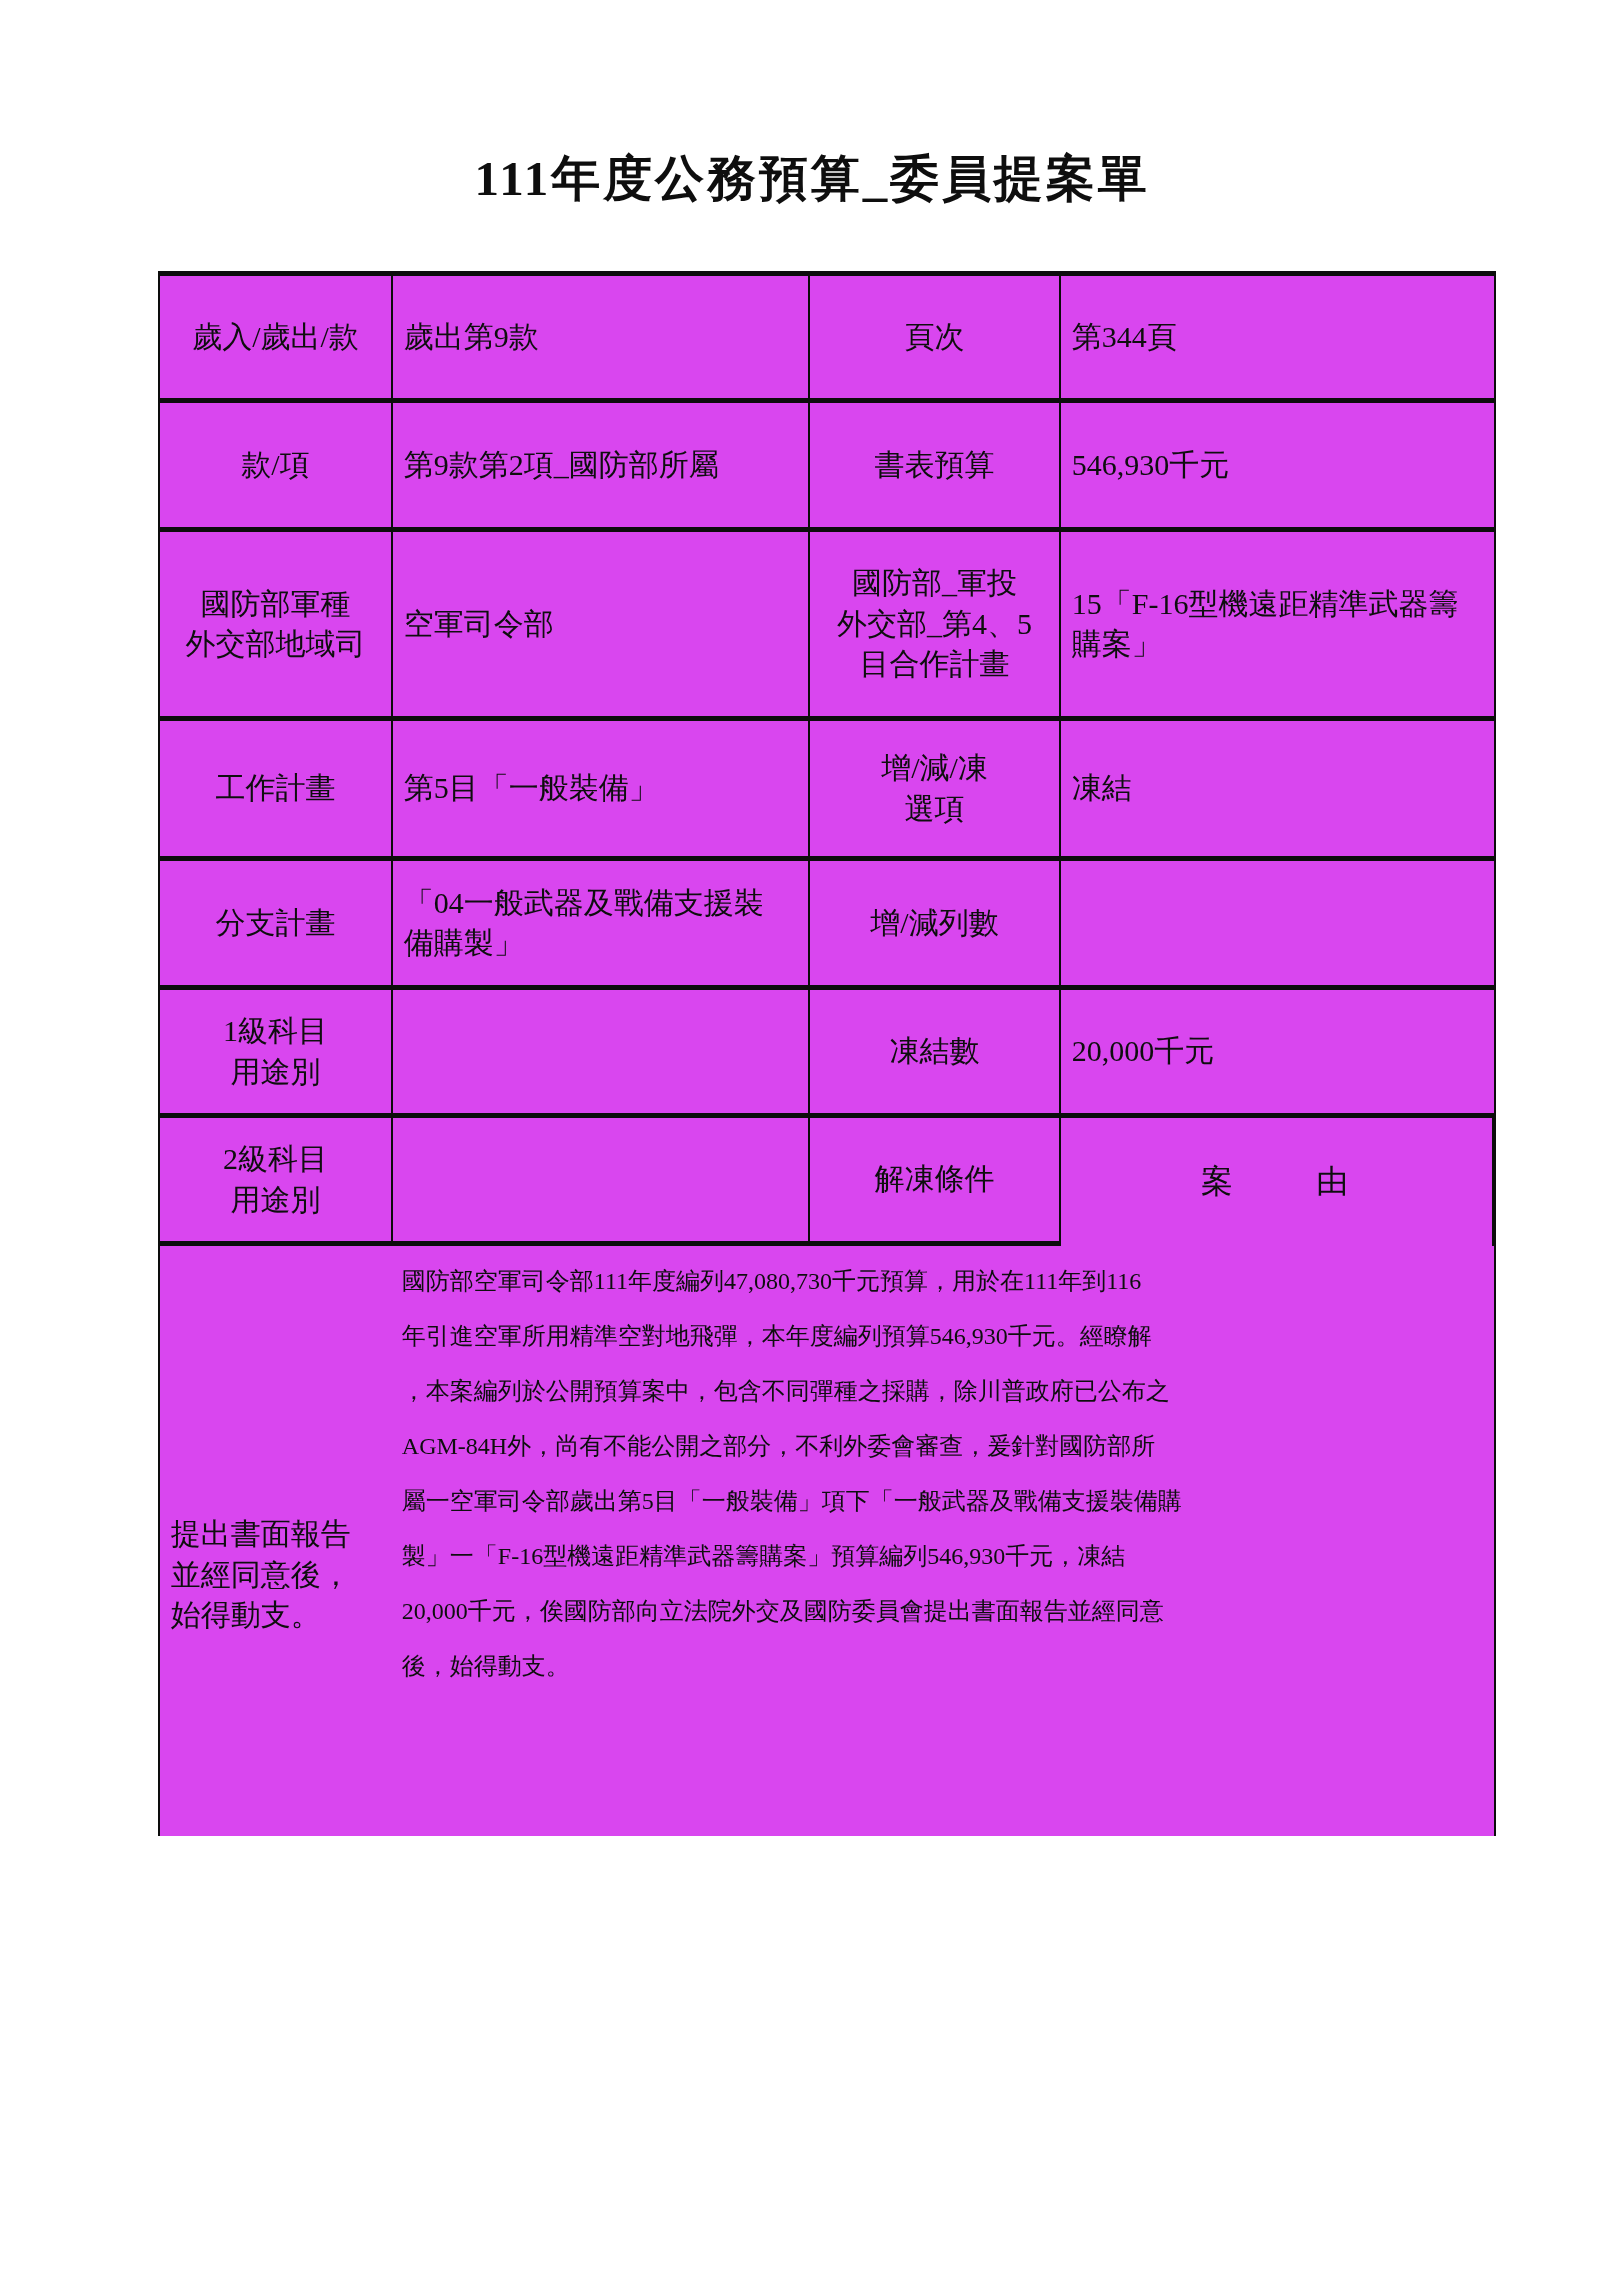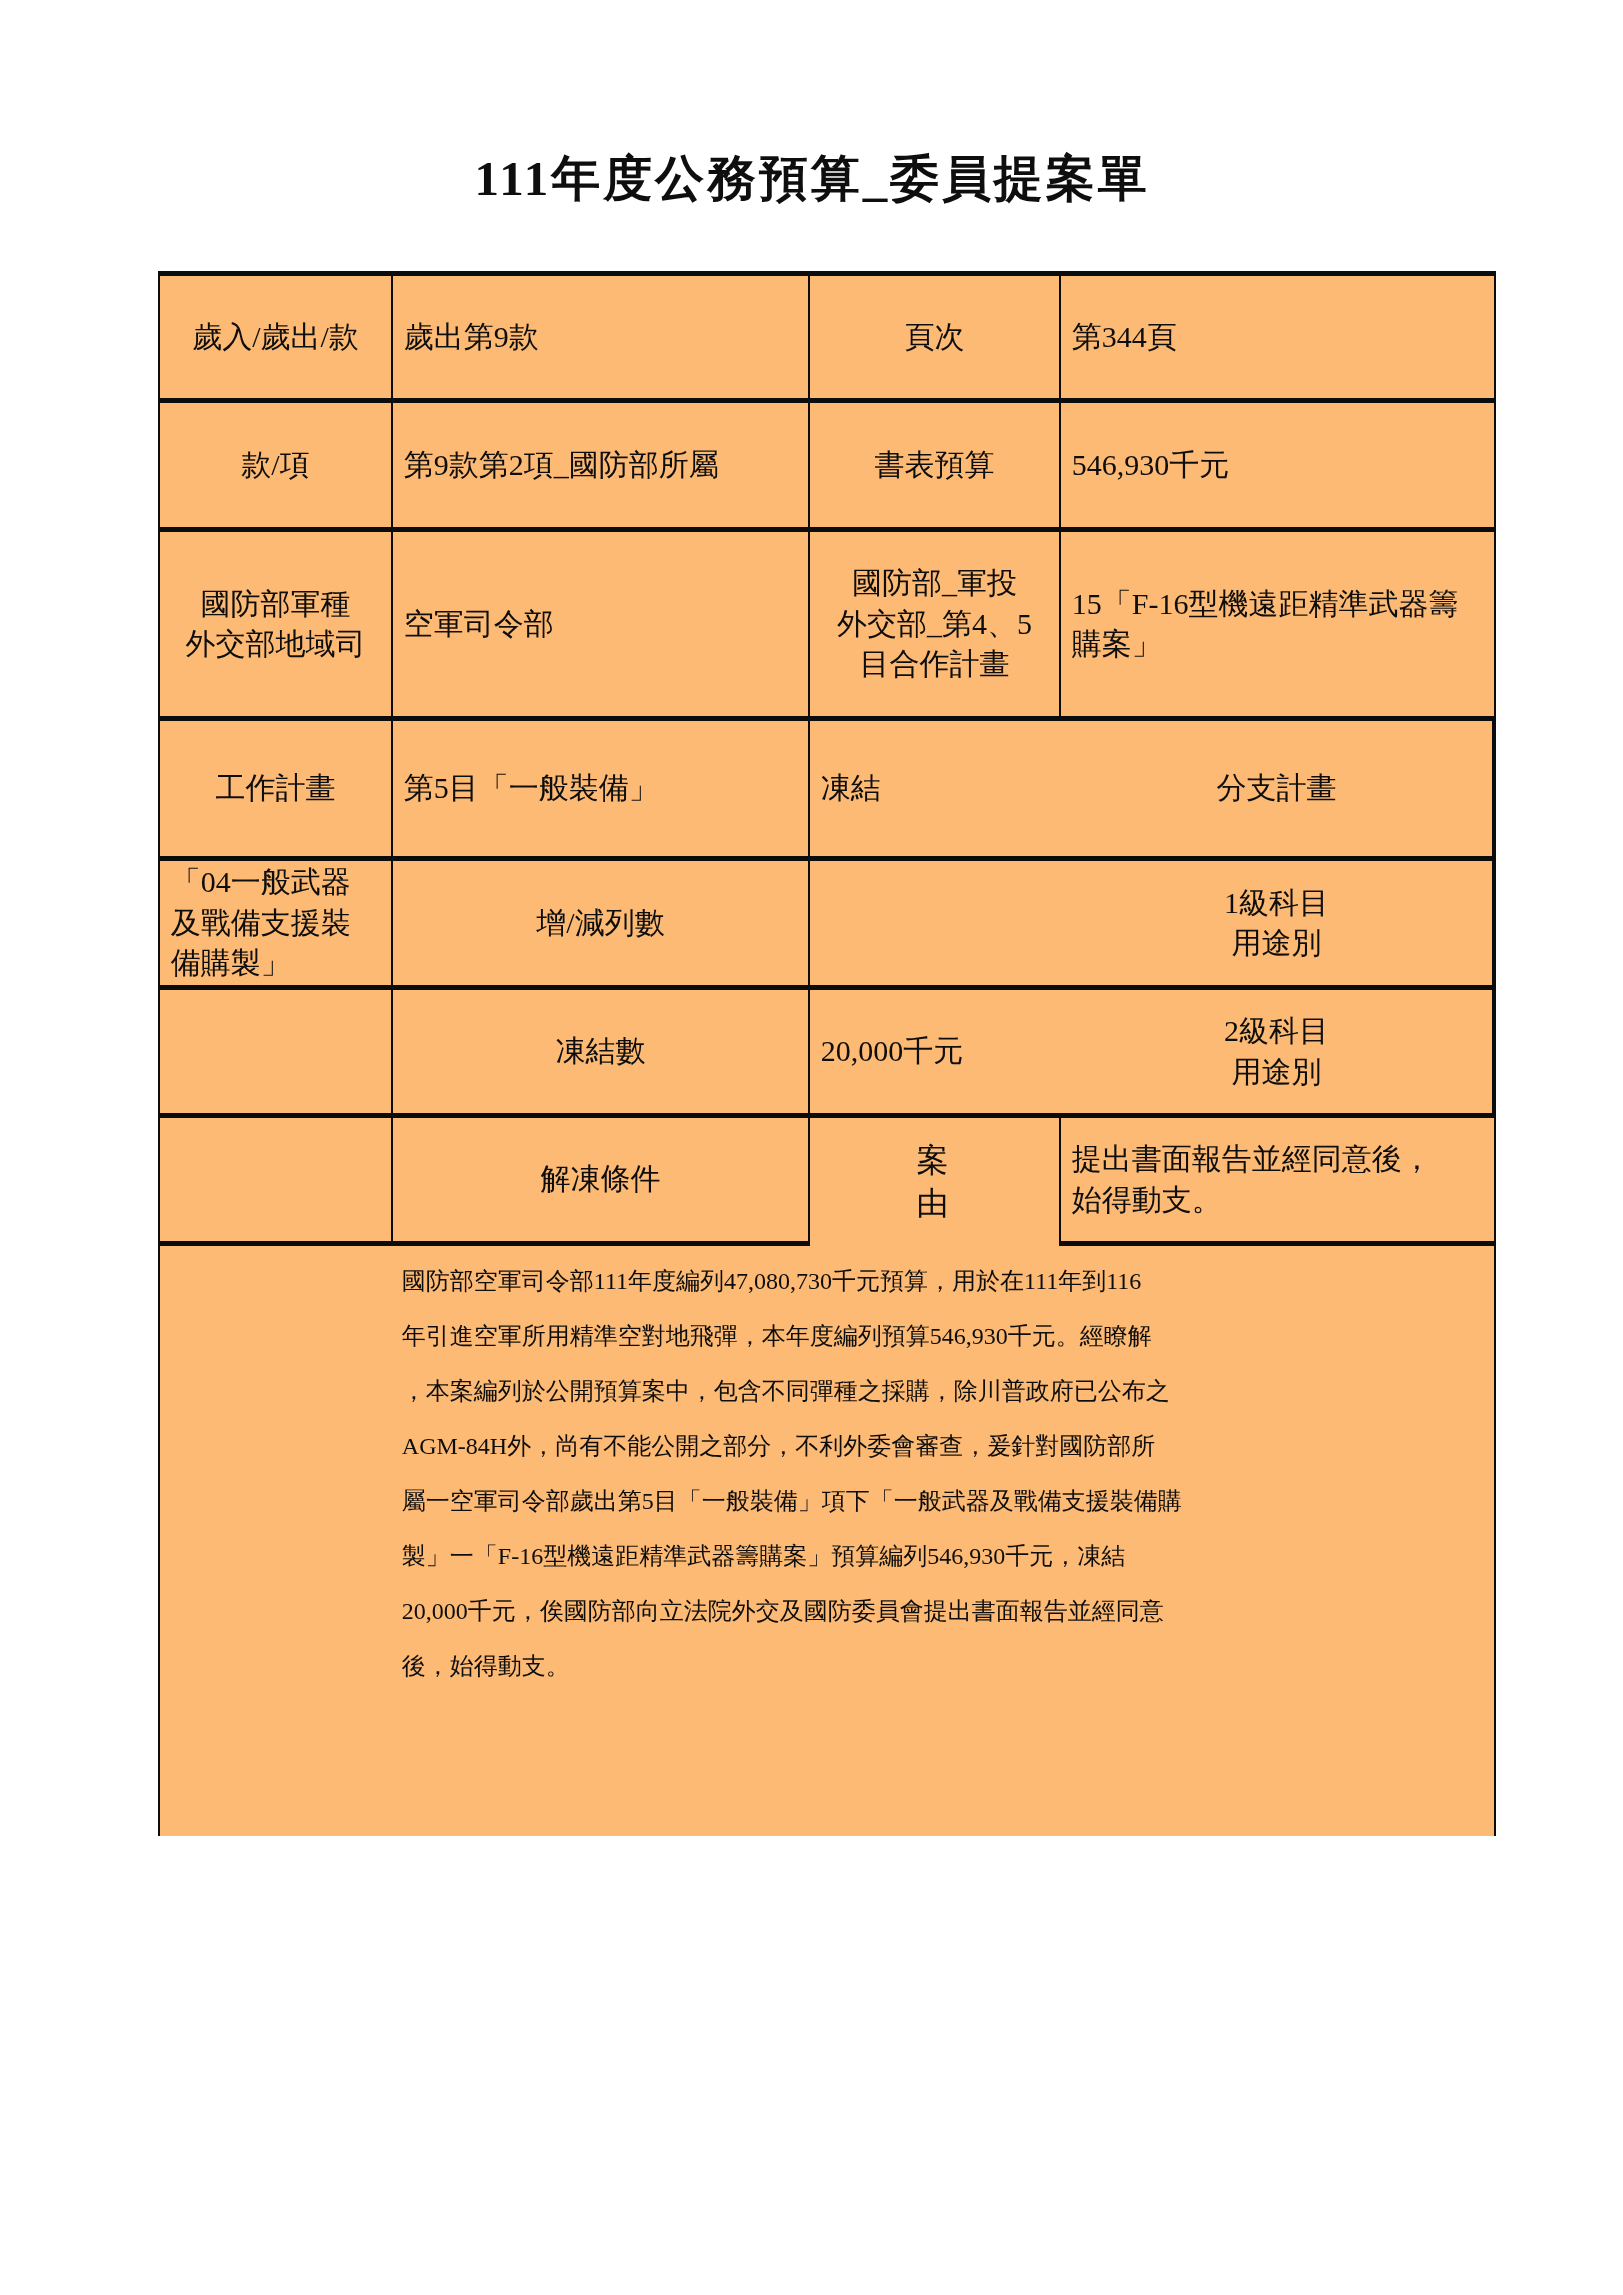--- a/index.html
+++ b/index.html
@@ -33,21 +33,21 @@
     left: 158px;
     top: 271px;
     box-sizing: border-box;
     width: 1338px;
     display: grid;
     grid-template-columns: 233px 417px 251px 1fr;
     grid-template-rows: 127px 129px 189px 140px 129px 128px 128px 663px;
     border: 2.9px solid #0c0c0c;
     border-top-width: 5.9px;
     border-bottom-width: 6.4px;
-    background: #fdba74;
+    background: #d946ef;
   }
   .cell {
     box-sizing: border-box;
     border-right: 2.5px solid #0c0c0c;
     border-bottom: 5.4px solid #0c0c0c;
     display: flex;
     flex-direction: column;
     justify-content: center;
     font-size: 30px;
     line-height: 1.35;
@@ -147,20 +147,22 @@
     <div class="cell lab">國防部軍種
 外交部地域司</div>
     <div class="cell val">空軍司令部</div>
     <div class="cell lab">國防部_軍投
 外交部_第4、5
 目合作計畫</div>
     <div class="cell val c4">15「F-16型機遠距精準武器籌購案」</div>
 
     <div class="cell lab">工作計畫</div>
     <div class="cell val">第5目「一般裝備」</div>
+    <div class="cell lab">增/減/凍
+選項</div>
     <div class="cell val c4">凍結</div>
 
     <div class="cell lab">分支計畫</div>
     <div class="cell val">「04一般武器及戰備支援裝備購製」</div>
     <div class="cell lab">增/減列數</div>
     <div class="cell val c4"></div>
 
     <div class="cell lab">1級科目
 用途別</div>
     <div class="cell val"></div>

